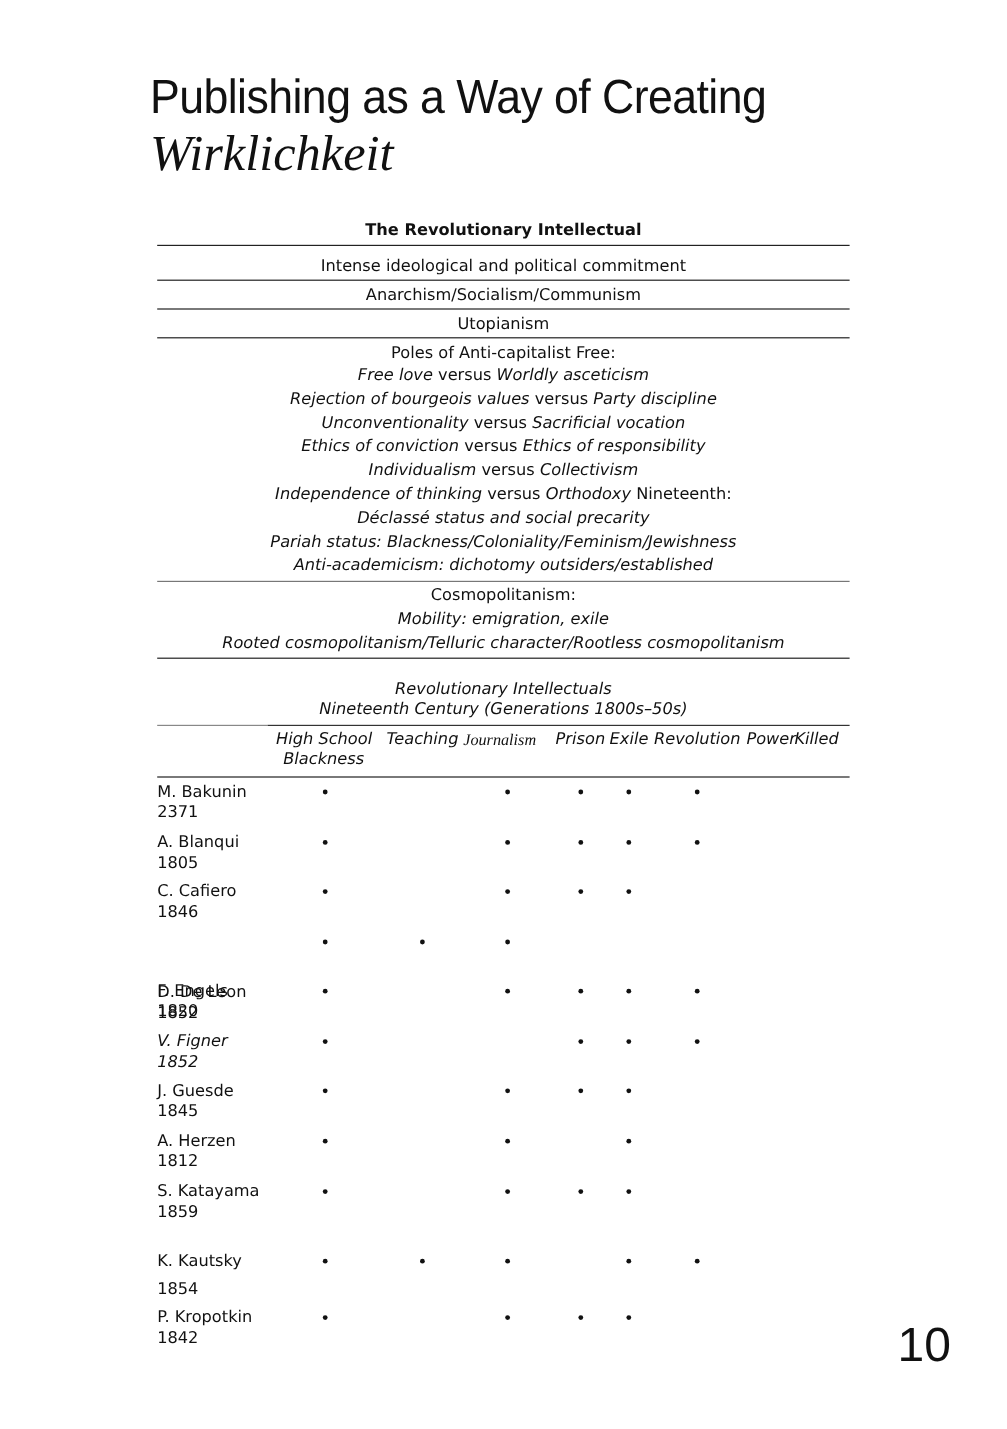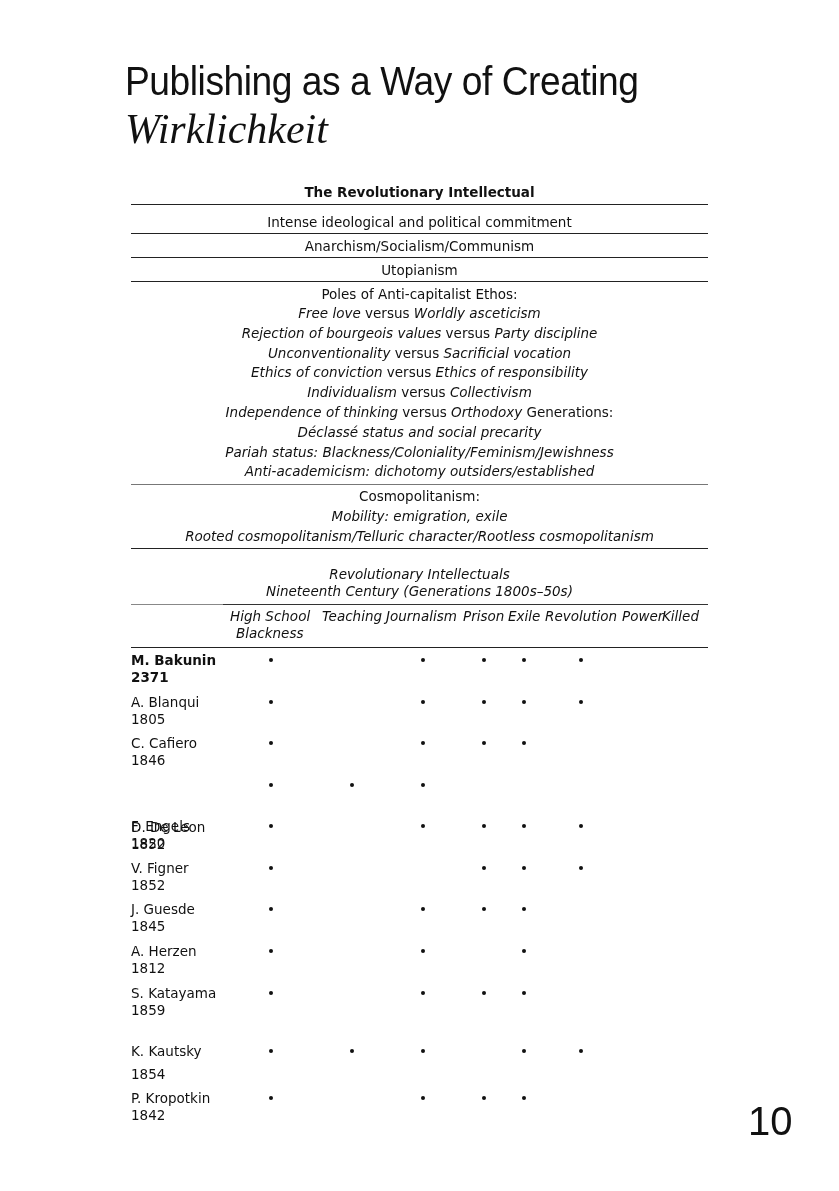--- a/index.html
+++ b/index.html
@@ -27,29 +27,29 @@
 
 <div>
   <div class="tbl-title">The Revolutionary Intellectual</div>
   <div class="hr" style="top:204px"></div>
   <div class="line" style="top:213px">Intense ideological and political commitment</div>
   <div class="hr" style="top:233px"></div>
   <div class="line" style="top:237px">Anarchism/Socialism/Communism</div>
   <div class="hr" style="top:257px"></div>
   <div class="line" style="top:261px">Utopianism</div>
   <div class="hr" style="top:281px"></div>
-  <div class="line" style="top:285px">Poles of Anti-capitalist Ethos:</div>
+  <div class="line" style="top:285px">Poles of Anti-capitalist Free:</div>
 
   <div id="poles">
       <div class="line" style="top: 304px;"><span class="it">Free love</span><span style="white-space: pre;"> versus </span><span class="it">Worldly asceticism</span><span style="white-space: pre;"></span></div>
       <div class="line" style="top: 323.8px;"><span class="it">Rejection of bourgeois values</span><span style="white-space: pre;"> versus </span><span class="it">Party discipline</span><span style="white-space: pre;"></span></div>
       <div class="line" style="top: 343.6px;"><span class="it">Unconventionality</span><span style="white-space: pre;"> versus </span><span class="it">Sacrificial vocation</span><span style="white-space: pre;"></span></div>
       <div class="line" style="top: 363.4px;"><span class="it">Ethics of conviction</span><span style="white-space: pre;"> versus </span><span class="it">Ethics of responsibility</span><span style="white-space: pre;"></span></div>
       <div class="line" style="top: 383.2px;"><span class="it">Individualism</span><span style="white-space: pre;"> versus </span><span class="it">Collectivism</span><span style="white-space: pre;"></span></div>
-      <div class="line" style="top: 403px;"><span class="it">Independence of thinking</span><span style="white-space: pre;"> versus </span><span class="it">Orthodoxy</span><span style="white-space: pre;"> Generations:</span></div>
+      <div class="line" style="top: 403px;"><span class="it">Independence of thinking</span><span style="white-space: pre;"> versus </span><span class="it">Orthodoxy</span><span style="white-space: pre;"> Nineteenth:</span></div>
     </div>
   <div id="bohemian">
       <div class="line it" style="top: 422.8px;">Déclassé status and social precarity</div>
       <div class="line it" style="top: 442.6px;">Pariah status: Blackness/Coloniality/Feminism/Jewishness</div>
       <div class="line it" style="top: 462.4px; font-style: italic;">Anti-academicism: dichotomy outsiders/established</div>
     </div>
 
   <div class="hr gray" style="top:484px"></div>
   <div class="line" style="top:487px">Cosmopolitanism:</div>
   <div class="line it" style="top:507px">Mobility: emigration, exile</div>
@@ -63,21 +63,21 @@
   <div style="position:absolute;left:131px;top:604px;width:92px;border-top:1.6px solid #888;"></div>
   <div style="position:absolute;left:223px;top:604px;width:485px;border-top:1.6px solid #333;"></div>
   <div id="colheads">
       <div class="colh" style="left: 230px;">
         <div>High School</div>
         <div style="padding-left: 6px;">Blackness</div>
       </div>
       <div class="colh" style="left: 322px;">
         <div>Teaching</div>
       </div>
-      <div class="colh" style="left: 386px;">
+      <div class="colh" style="left: 386px; font-family: Liberation Serif, serif;">
         <div>Journalism</div>
       </div>
       <div class="colh" style="left: 463px;">
         <div>Prison</div>
       </div>
       <div class="colh" style="left: 508px;">
         <div>Exile</div>
       </div>
       <div class="colh" style="left: 545px;">
         <div>Revolution</div>
@@ -85,21 +85,21 @@
       <div class="colh" style="left: 622px;">
         <div>Power</div>
       </div>
       <div class="colh" style="left: 662px; text-align: right;">
         <div>Killed</div>
       </div>
     </div>
   <div class="hr" style="top:647px"></div>
   <div id="rows">
       <div>
-        <div class="rowname" style="top: 652px; font-weight: bold;">
+        <div class="rowname" style="top: 652px;">
           <div>M. Bakunin</div>
           <div>2371</div>
         </div>
         <div class="dot" style="left: 269px; top: 658px;"></div>
         <div class="dot" style="left: 421px; top: 658px;"></div>
         <div class="dot" style="left: 482px; top: 658px;"></div>
         <div class="dot" style="left: 522px; top: 658px;"></div>
         <div class="dot" style="left: 579px; top: 658px;"></div>
       </div>
       <div>
@@ -137,21 +137,21 @@
           <div>F. Engels</div>
           <div>1820</div>
         </div>
         <div class="dot" style="left: 269px; top: 824px;"></div>
         <div class="dot" style="left: 421px; top: 824px;"></div>
         <div class="dot" style="left: 482px; top: 824px;"></div>
         <div class="dot" style="left: 522px; top: 824px;"></div>
         <div class="dot" style="left: 579px; top: 824px;"></div>
       </div>
       <div>
-        <div class="rowname" style="top: 860px;">
+        <div class="rowname" style="top: 860px; font-style: italic;">
           <div>V. Figner</div>
           <div>1852</div>
         </div>
         <div class="dot" style="left: 269px; top: 866px;"></div>
         <div class="dot" style="left: 482px; top: 866px;"></div>
         <div class="dot" style="left: 522px; top: 866px;"></div>
         <div class="dot" style="left: 579px; top: 866px;"></div>
       </div>
       <div>
         <div class="rowname" style="top: 901px;">

